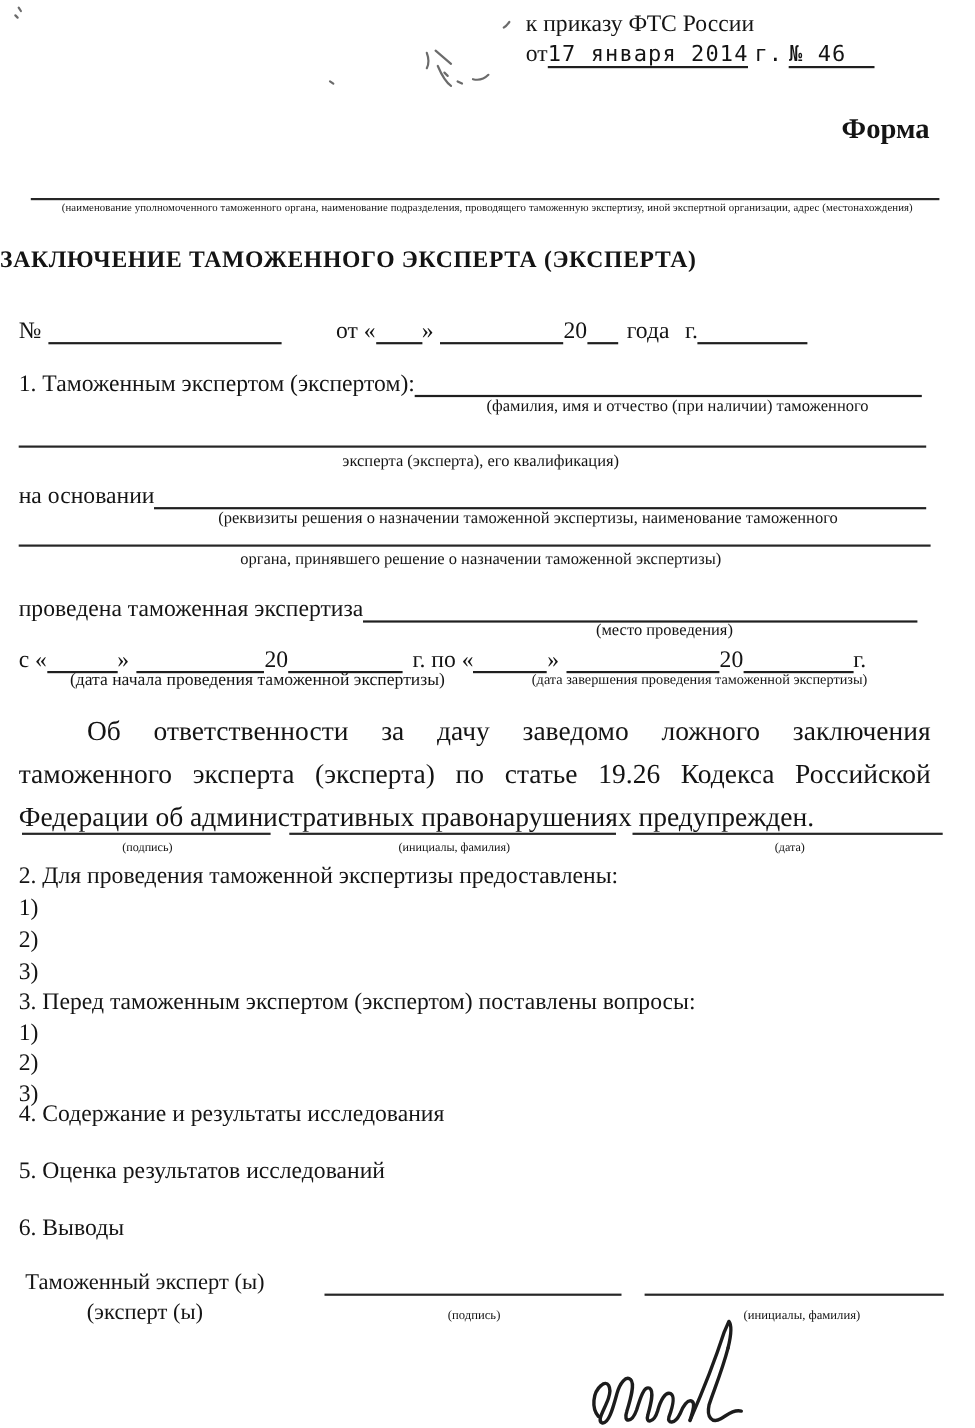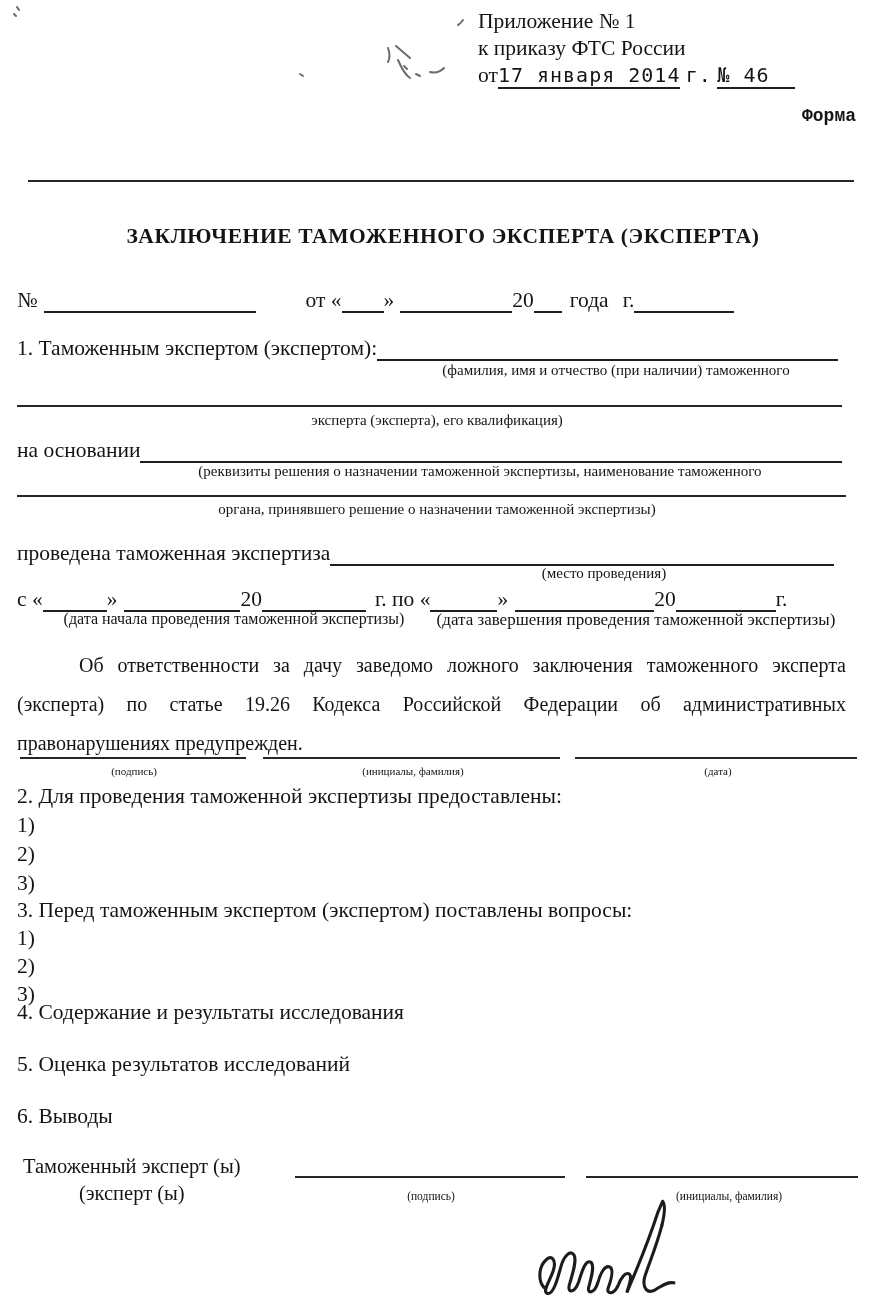--- a/index.html
+++ b/index.html
@@ -12,21 +12,21 @@
   .blank{display:inline-block;border-bottom:2px solid #1f1f1f;height:1em;}
   .flexblank{flex:1;border-bottom:2px solid #1f1f1f;height:1em;}
   .rule{border-top:2px solid #262626;height:0;}
   .base{font-size:21.5px;line-height:25px;white-space:nowrap;}
   .cap{font-size:15px;white-space:nowrap;}
   .cap-c{transform:translateX(-50%);}
   .cap-sm{font-size:11px;white-space:nowrap;}
   .typed{font-family:"DejaVu Sans Mono", monospace;font-size:20px;letter-spacing:1px;}
   .u{border-bottom:2px solid #1f1f1f;}
   .title{font-weight:600;letter-spacing:0.6px;}
-  .para{font-size:20px;line-height:39px;text-align:justify;text-indent:62px;white-space:normal;}
+  .para{font-size:25px;line-height:39px;text-align:justify;text-indent:62px;white-space:normal;}
   svg{display:block;}
 </style>
 </head>
 <body>
 
 <div class="page">
 
   <svg class="abs" style="left:0;top:0;" width="886" height="170">
     <g stroke="#3a3a3a" stroke-width="2" fill="none" opacity="0.75" stroke-linecap="round">
       <path d="M17,7 l2,3"></path>
@@ -36,34 +36,34 @@
         <path d="M396,46 l14,12"></path>
       <path d="M404,66 l3,3"></path>
         <path d="M398,60 q6,14 12,18"></path>
       <path d="M416,74 l4,2"></path>
         <path d="M430,72 q8,2 14,-4"></path>
       <path d="M300,74 l3,2"></path>
     </g>
   </svg>
 
   <div class="abs base" style="left:478px;top:8px;line-height:27px;">
-    <div>Приложение № 1</div>
     <div>к приказу ФТС России</div>
     <div>
       <span>от</span><span class="typed u">17 января 2014</span>
       <span class="typed">г.</span>
       <span class="typed u" style="padding-right:26px;">№ 46</span>
     </div>
   </div>
 
-  <div class="abs base" style="right:30px;top:104px;font-size:18px;font-weight:600;font-family:Liberation Mono, monospace;">Форма</div>
+  <div class="abs base" style="right:41px;top:104px;font-size:26px;font-weight:600;">Форма</div>
 
   <div class="abs rule" style="left:28px;right:32px;top:180px;"></div>
+  <div class="abs" style="left:0;right:0;top:184px;text-align:center;font-size:9.8px;letter-spacing:0.1px;">(наименование уполномоченного таможенного органа, наименование подразделения, проводящего таможенную экспертизу, иной экспертной организации, адрес (местонахождения)</div>
 
-  <div class="abs base title" style="left:0;right:0;top:224px;text-align:center;white-space:normal;">ЗАКЛЮЧЕНИЕ ТАМОЖЕННОГО ЭКСПЕРТА (ЭКСПЕРТА)</div>
+  <div class="abs base title" style="left:0;right:0;top:224px;text-align:left;white-space:normal;">ЗАКЛЮЧЕНИЕ ТАМОЖЕННОГО ЭКСПЕРТА (ЭКСПЕРТА)</div>
 
   <div class="abs base row" style="left:17px;top:288px;">
     <span>№</span>
     <span class="blank" style="width:212px;margin-left:6px;"></span>
     <span style="display:inline-block;width:50px;"></span>
     <span>от «</span>
     <span class="blank" style="width:42px;"></span>
     <span>»</span>
     <span class="blank" style="width:112px;margin-left:6px;"></span>
     <span>20</span>
@@ -104,21 +104,21 @@
     <span class="blank" style="width:104px;"></span>
     <span style="margin-left:9px;">г. по «</span>
     <span class="blank" style="width:67px;"></span>
     <span>»</span>
     <span class="blank" style="width:139px;margin-left:7px;"></span>
     <span>20</span>
     <span class="blank" style="width:100px;"></span>
     <span>г.</span>
   </div>
   <div class="abs cap cap-c" style="left:216px;top:610px;font-size:16px;padding-left:36px;">(дата начала проведения таможенной экспертизы)</div>
-  <div class="abs cap cap-c" style="left:636px;top:610px;font-size:17px;">(дата завершения проведения таможенной экспертизы)</div>
+  <div class="abs cap cap-c" style="left:636px;top:610px;font-size:13px;">(дата завершения проведения таможенной экспертизы)</div>
 
   <div class="abs para" style="left:17px;right:40px;top:646px;">Об ответственности за дачу заведомо ложного заключения таможенного эксперта (эксперта) по статье 19.26 Кодекса Российской Федерации об административных правонарушениях предупрежден.</div>
 
   <div class="abs rule" style="left:20px;width:226px;top:757px;"></div>
   <div class="abs rule" style="left:263px;width:297px;top:757px;"></div>
   <div class="abs rule" style="left:575px;width:282px;top:757px;"></div>
   <div class="abs cap-sm cap-c" style="left:134px;top:765px;">(подпись)</div>
   <div class="abs cap-sm cap-c" style="left:413px;top:765px;">(инициалы, фамилия)</div>
   <div class="abs cap-sm cap-c" style="left:718px;top:765px;">(дата)</div>
 

